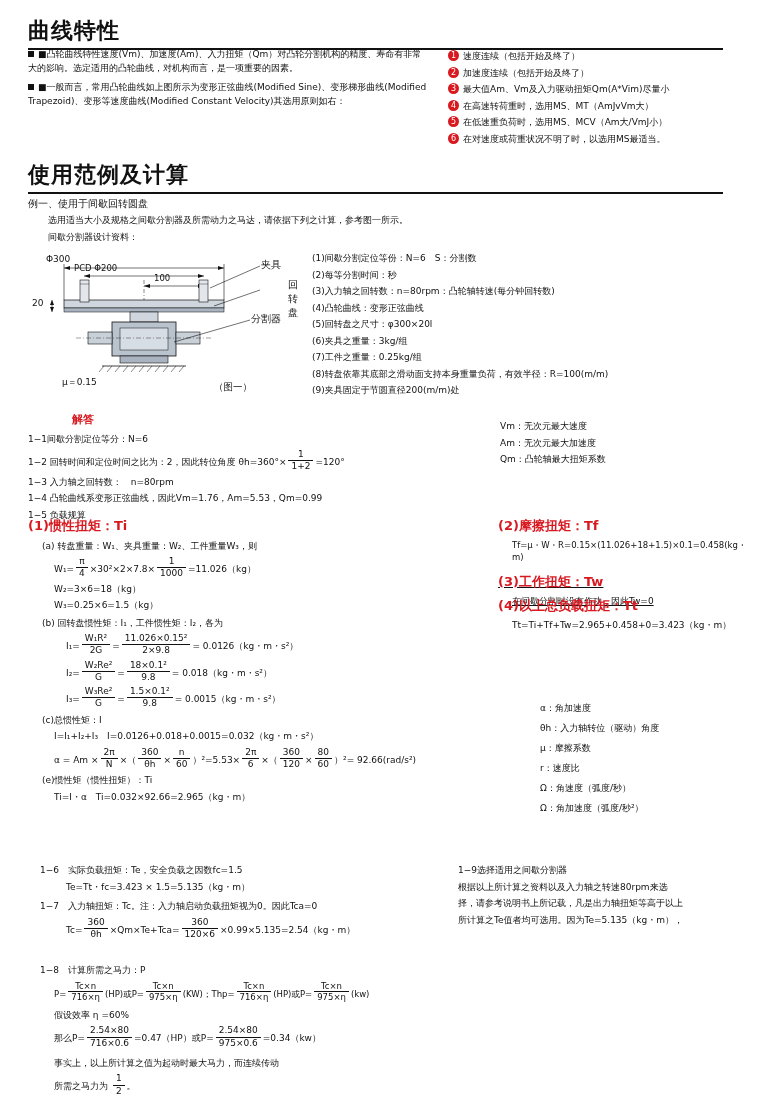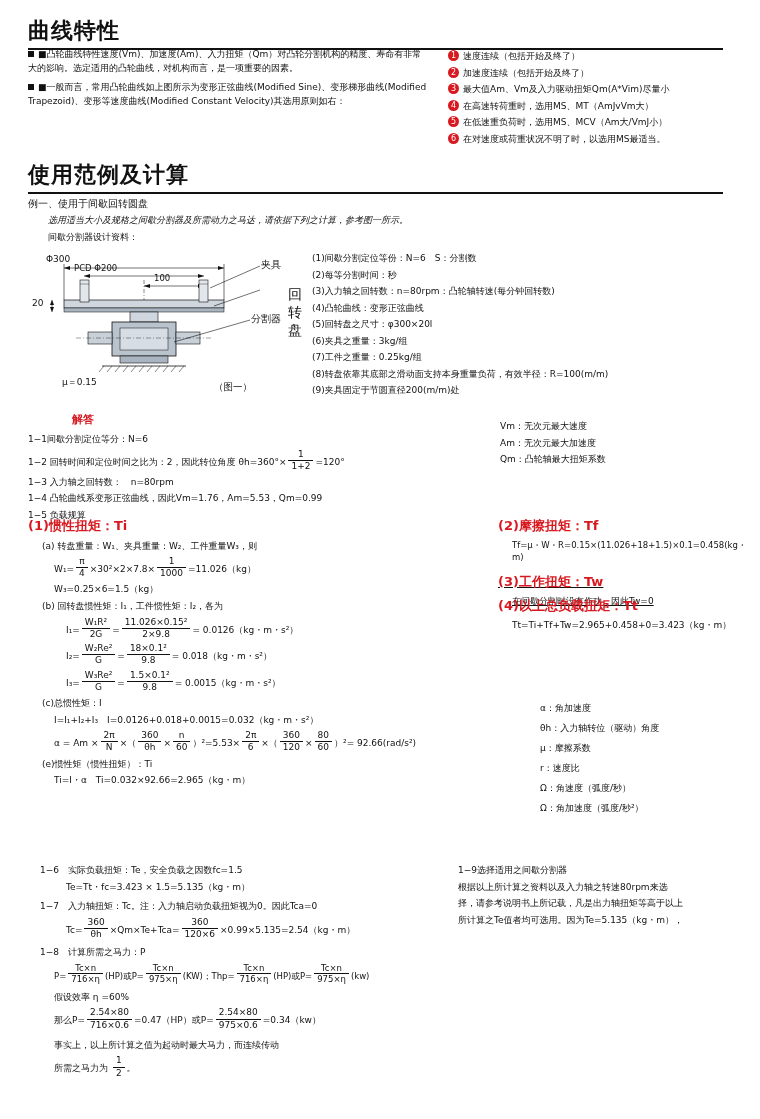--- a/index.html
+++ b/index.html
@@ -66,21 +66,21 @@
     <div><span class="cnum">6</span><span>在对速度或荷重状况不明了时，以选用MS最适当。</span></div>
   </div>
 
   <div class="blk" style="left:28px;top:160px;width:700px;">
     <div class="h1">使用范例及计算</div>
     <div class="h1-rule"></div>
   </div>
 
   <div class="blk" style="left:28px;top:196px;width:700px;">
     <p style="font-size:10px;">例一、使用于间歇回转圆盘</p>
-    <p class="small" style="margin-left:20px;margin-top:3px;font-style:italic;">选用适当大小及规格之间歇分割器及所需动力之马达，请依据下列之计算，参考图一所示。</p>
+    <p class="small" style="margin-left:20px;margin-top:3px;">选用适当大小及规格之间歇分割器及所需动力之马达，请依据下列之计算，参考图一所示。</p>
     <p class="small" style="margin-left:20px;">间歇分割器设计资料：</p>
   </div>
 
   <div class="fig">
     <svg width="268" height="150" viewBox="0 0 268 150">
 
       <line x1="36" y1="18" x2="36" y2="54" stroke="#111" stroke-width="0.6"></line>
       <line x1="196" y1="18" x2="196" y2="54" stroke="#111" stroke-width="0.6"></line>
       <line x1="36" y1="22" x2="196" y2="22" stroke="#111" stroke-width="0.6"></line>
       <polygon points="36,22 42,20 42,24" fill="#111"></polygon>
@@ -135,21 +135,21 @@
       <line x1="182" y1="42" x2="232" y2="20" stroke="#111" stroke-width="0.6"></line>
       <line x1="186" y1="60" x2="232" y2="44" stroke="#111" stroke-width="0.6"></line>
       <line x1="146" y1="96" x2="222" y2="74" stroke="#111" stroke-width="0.6"></line>
     </svg>
     <div style="position:absolute;left:18px;top:8px;font-size:9px;">Φ300</div>
     <div style="position:absolute;left:46px;top:17px;font-size:8.5px;">PCD Φ200</div>
     <div style="position:absolute;left:126px;top:27px;font-size:8.5px;">100</div>
     <div style="position:absolute;left:4px;top:52px;font-size:9px;">20</div>
     <div style="position:absolute;left:34px;top:130px;font-size:9px;">μ＝0.15</div>
     <div style="position:absolute;left:233px;top:12px;font-size:10px;">夹具</div>
-    <div style="position:absolute;left:233px;top:40px;font-size:14px;padding-left:27px;">回转盘</div>
+    <div style="position:absolute;left:233px;top:32px;font-size:10px;padding-left:27px;">回转盘</div>
     <div style="position:absolute;left:223px;top:66px;font-size:10px;">分割器</div>
   </div>
   <div class="figcap">（图一）</div>
 
   <div class="blk" style="left:312px;top:252px;width:430px;">
     <p class="small">(1)间歇分割定位等份：N=6　S：分割数</p>
     <p class="small">(2)每等分割时间：秒</p>
     <p class="small">(3)入力轴之回转数：n=80rpm：凸轮轴转速(每分钟回转数)</p>
     <p class="small">(4)凸轮曲线：变形正弦曲线</p>
     <p class="small">(5)回转盘之尺寸：φ300×20l</p>
@@ -178,20 +178,21 @@
     <p class="small">Am：无次元最大加速度</p>
     <p class="small">Qm：凸轮轴最大扭矩系数</p>
   </div>
 
   <div class="blk" style="left:28px;top:516px;width:460px;">
     <p class="sec-title">(1)惯性扭矩：Ti</p>
     <p class="small ind1" style="margin-top:4px;">(a) 转盘重量：W₁、夹具重量：W₂、工件重量W₃，则</p>
     <p class="small ind2 eq">
       <span>W₁=</span><span class="frac"><span class="n">π</span><span class="d">4</span></span><span>×30²×2×7.8×</span><span class="frac"><span class="n">1</span><span class="d">1000</span></span><span>=11.026（kg）</span>
     </p>
+    <p class="small ind2">W₂=3×6=18（kg）</p>
     <p class="small ind2">W₃=0.25×6=1.5（kg）</p>
     <p class="small ind1" style="margin-top:4px;">(b) 回转盘惯性矩：I₁，工件惯性矩：I₂，各为</p>
 
     <p class="small ind3 eq">
       <span>I₁=</span><span class="frac"><span class="n">W₁R²</span><span class="d">2G</span></span><span>=</span><span class="frac"><span class="n">11.026×0.15²</span><span class="d">2×9.8</span></span><span>= 0.0126（kg・m・s²）</span>
     </p>
     <p class="small ind3 eq">
       <span>I₂=</span><span class="frac"><span class="n">W₂Re²</span><span class="d">G</span></span><span>=</span><span class="frac"><span class="n">18×0.1²</span><span class="d">9.8</span></span><span>= 0.018（kg・m・s²）</span>
     </p>
     <p class="small ind3 eq">
@@ -231,21 +232,21 @@
     <p class="small" style="line-height:1.9;">Ω：角加速度（弧度/秒²）</p>
   </div>
 
   <div class="blk" style="left:40px;top:864px;width:420px;">
     <p class="small">1−6　实际负载扭矩：Te，安全负载之因数fc=1.5</p>
     <p class="small ind2" style="margin-top:2px;">Te=Tt・fc=3.423 × 1.5=5.135（kg・m）</p>
     <p class="small" style="margin-top:6px;">1−7　入力轴扭矩：Tc。注：入力轴启动负载扭矩视为0。因此Tca=0</p>
     <p class="small ind2 eq">
       <span>Tc=</span><span class="frac"><span class="n">360</span><span class="d">θh</span></span><span>×Qm×Te+Tca=</span><span class="frac"><span class="n">360</span><span class="d">120×6</span></span><span>×0.99×5.135=2.54（kg・m）</span>
     </p>
-    <p class="small" style="margin-top:6px;">1−8　计算所需之马力：P</p>
+    <p class="small" style="margin-top:24px;">1−8　计算所需之马力：P</p>
     <p class="tiny ind1 eq">
       <span>P=</span><span class="frac"><span class="n">Tc×n</span><span class="d">716×η</span></span><span>(HP)或P=</span><span class="frac"><span class="n">Tc×n</span><span class="d">975×η</span></span><span>(KW)；Thp=</span><span class="frac"><span class="n">Tc×n</span><span class="d">716×η</span></span><span>(HP)或P=</span><span class="frac"><span class="n">Tc×n</span><span class="d">975×η</span></span><span>(kw)</span>
     </p>
     <p class="small ind1" style="margin-top:6px;">假设效率 η =60%</p>
     <p class="small ind1 eq">
       <span>那么P=</span><span class="frac"><span class="n">2.54×80</span><span class="d">716×0.6</span></span><span>=0.47（HP）或P=</span><span class="frac"><span class="n">2.54×80</span><span class="d">975×0.6</span></span><span>=0.34（kw）</span>
     </p>
     <p class="small ind1" style="margin-top:8px;">事实上，以上所计算之值为起动时最大马力，而连续传动</p>
     <p class="small ind1">
       <span>所需之马力为 </span><span class="frac"><span class="n">1</span><span class="d">2</span></span><span>。</span>

